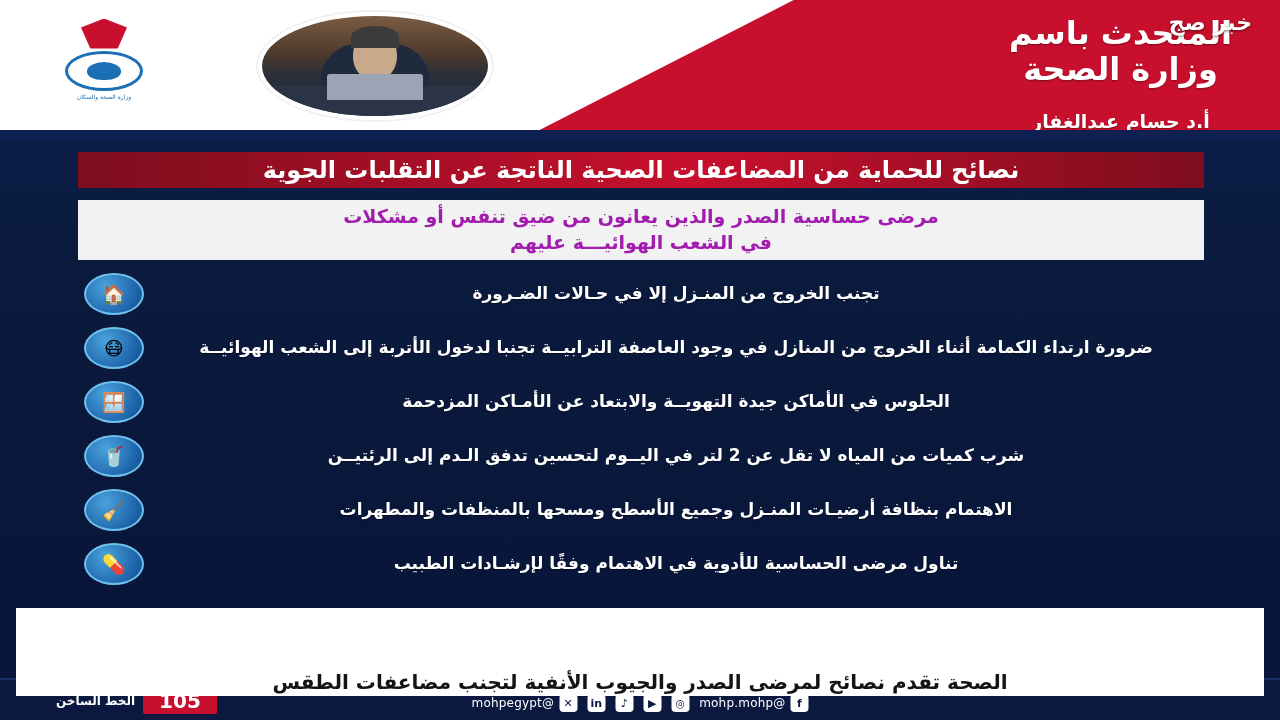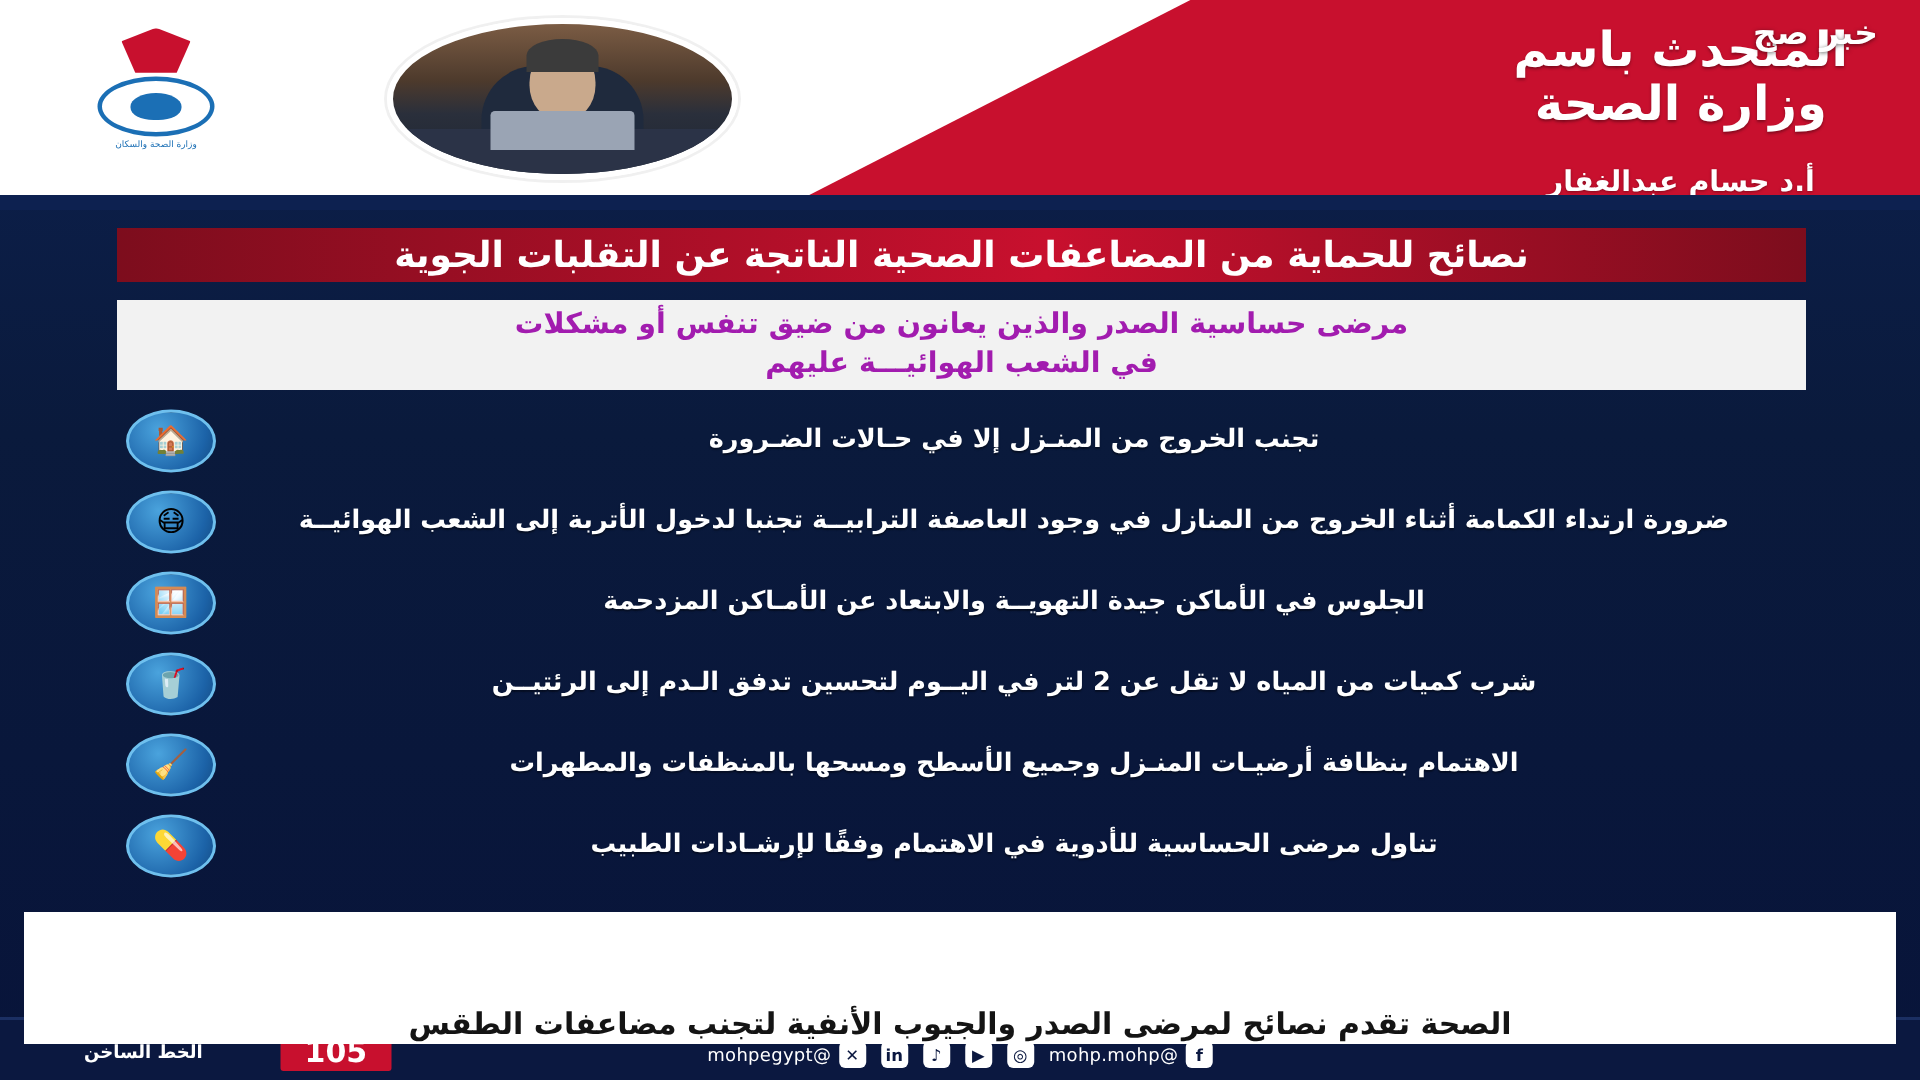--- a/index.html
+++ b/index.html
@@ -200,21 +200,21 @@
     border-top: 2px solid #1b2f63;
     display: flex; align-items: center;
   }
   .hotline {
     position: absolute; left: 56px; bottom: 6px;
     display: flex; align-items: center; gap: 8px;
   }
   .hotline .num {
     background: #c8102e; color: #ffffff;
     font-size: 20px; font-weight: bold;
-    padding: 1px 16px; border-radius: 2px; margin-left: 44px;
+    padding: 1px 16px; border-radius: 2px;
   }
   .hotline .lbl { color: #ffffff; font-size: 12px; font-weight: bold; }
 
   .social {
     position: absolute; left: 50%; transform: translateX(-50%);
     bottom: 8px;
     display: flex; align-items: center; gap: 10px;
     color: #ffffff; font-size: 12px;
   }
   .social .chip {

